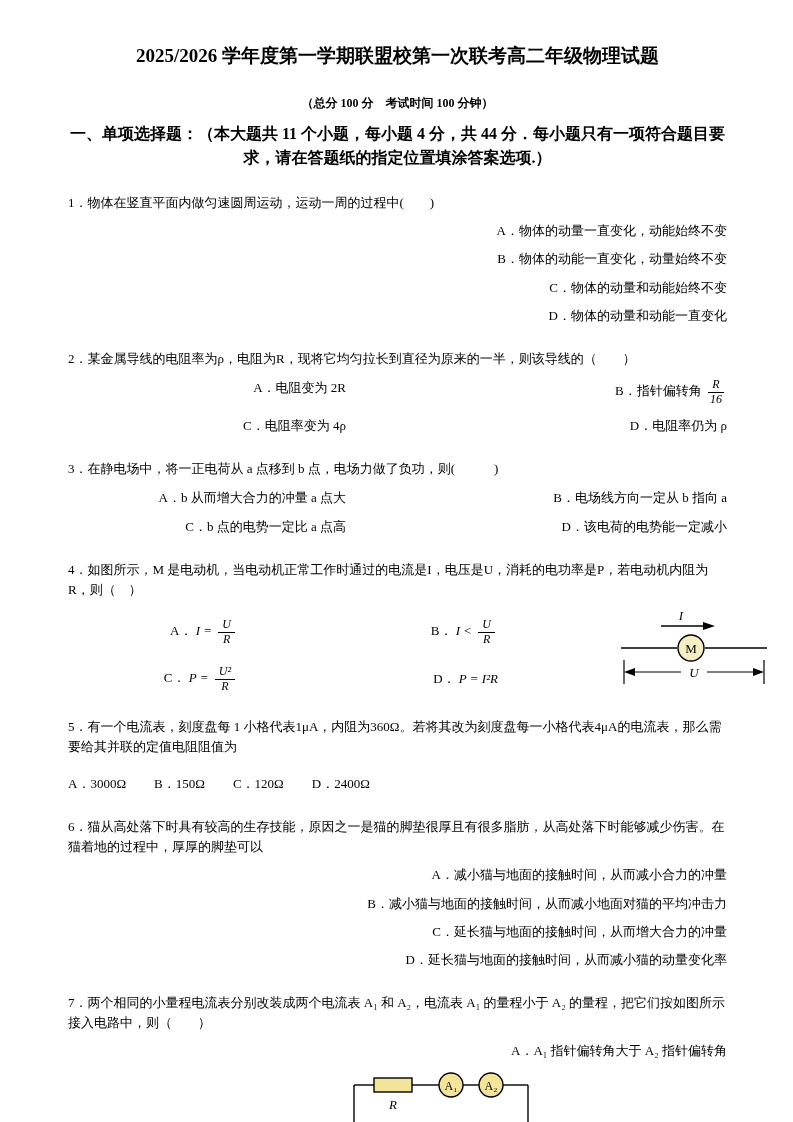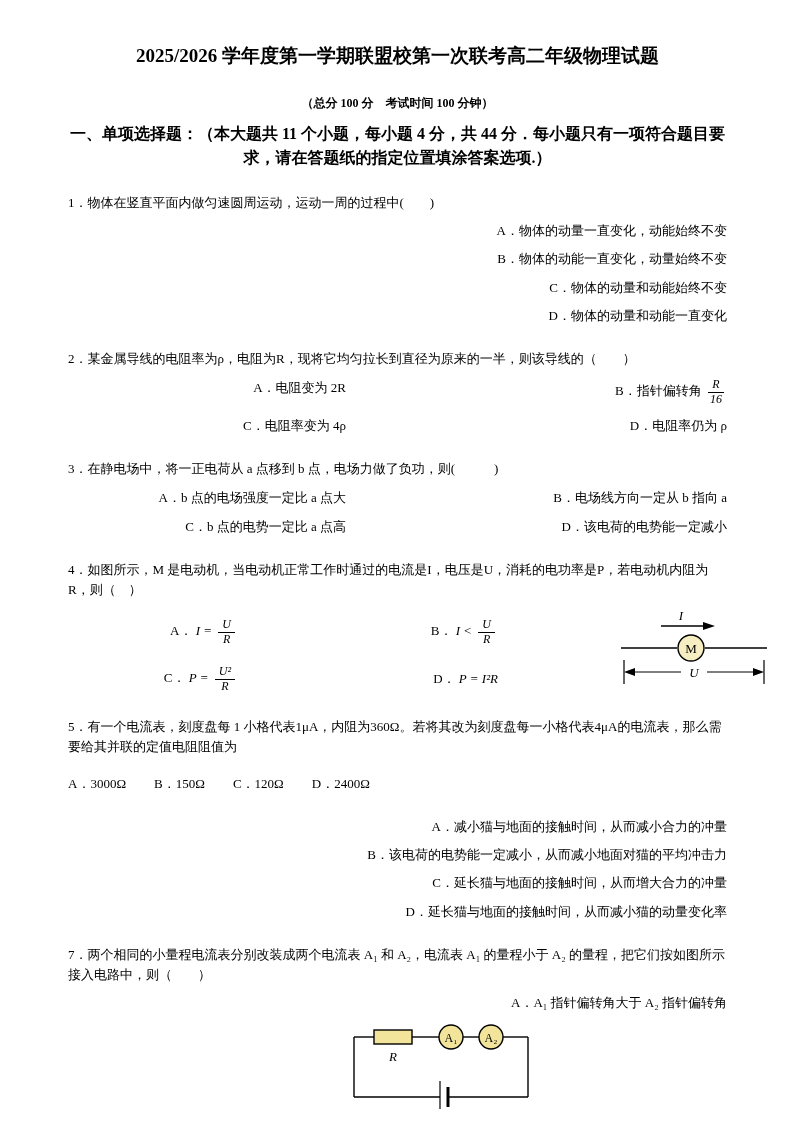--- a/index.html
+++ b/index.html
@@ -96,21 +96,21 @@
         </span>
       </div>
       <div class="option">C．电阻率变为 4ρ</div>
       <div class="option">D．电阻率仍为 ρ</div>
     </div>
   </div>
 
   <div class="question">
     <div class="q-text">3．在静电场中，将一正电荷从 a 点移到 b 点，电场力做了负功，则(　　　)</div>
     <div class="option-grid">
-      <div class="option">A．b 点的电场强度一定比 a 点大</div>
+      <div class="option">A．b 从而增大合力的冲量 a 点大</div>
       <div class="option">B．电场线方向一定从 b 指向 a</div>
       <div class="option">C．b 点的电势一定比 a 点高</div>
       <div class="option">D．该电荷的电势能一定减小</div>
     </div>
   </div>
 
   <div class="question">
     <div class="q-text">4．如图所示，M 是电动机，当电动机正常工作时通过的电流是I，电压是U，消耗的电功率是P，若电动机内阻为R，则（　）</div>
     <div class="q4-body">
       <div class="q4-options">
@@ -176,22 +176,23 @@
     <div class="q-text">5．有一个电流表，刻度盘每 1 小格代表1μA，内阻为360Ω。若将其改为刻度盘每一小格代表4μA的电流表，那么需要给其并联的定值电阻阻值为</div>
     <div class="inline-options">
       <span class="option">A．3000Ω</span>
       <span class="option">B．150Ω</span>
       <span class="option">C．120Ω</span>
       <span class="option">D．2400Ω</span>
     </div>
   </div>
 
   <div class="question">
+    <div class="q-text">6．猫从高处落下时具有较高的生存技能，原因之一是猫的脚垫很厚且有很多脂肪，从高处落下时能够减少伤害。在猫着地的过程中，厚厚的脚垫可以</div>
     <div class="option">A．减小猫与地面的接触时间，从而减小合力的冲量</div>
-    <div class="option">B．该电荷的电势能一定减小，从而减小地面对猫的平均冲击力</div>
+    <div class="option">B．减小猫与地面的接触时间，从而减小地面对猫的平均冲击力</div>
     <div class="option">C．延长猫与地面的接触时间，从而增大合力的冲量</div>
     <div class="option">D．延长猫与地面的接触时间，从而减小猫的动量变化率</div>
   </div>
 
   <div class="question">
     <div class="q-text">7．两个相同的小量程电流表分别改装成两个电流表 A₁ 和 A₂，电流表 A₁ 的量程小于 A₂ 的量程，把它们按如图所示接入电路中，则（　　）</div>
     <div class="option">A．A₁ 指针偏转角大于 A₂ 指针偏转角</div>
 
     <div class="q7-diagram">
       <svg width="210" height="92" viewBox="0 0 210 92">

